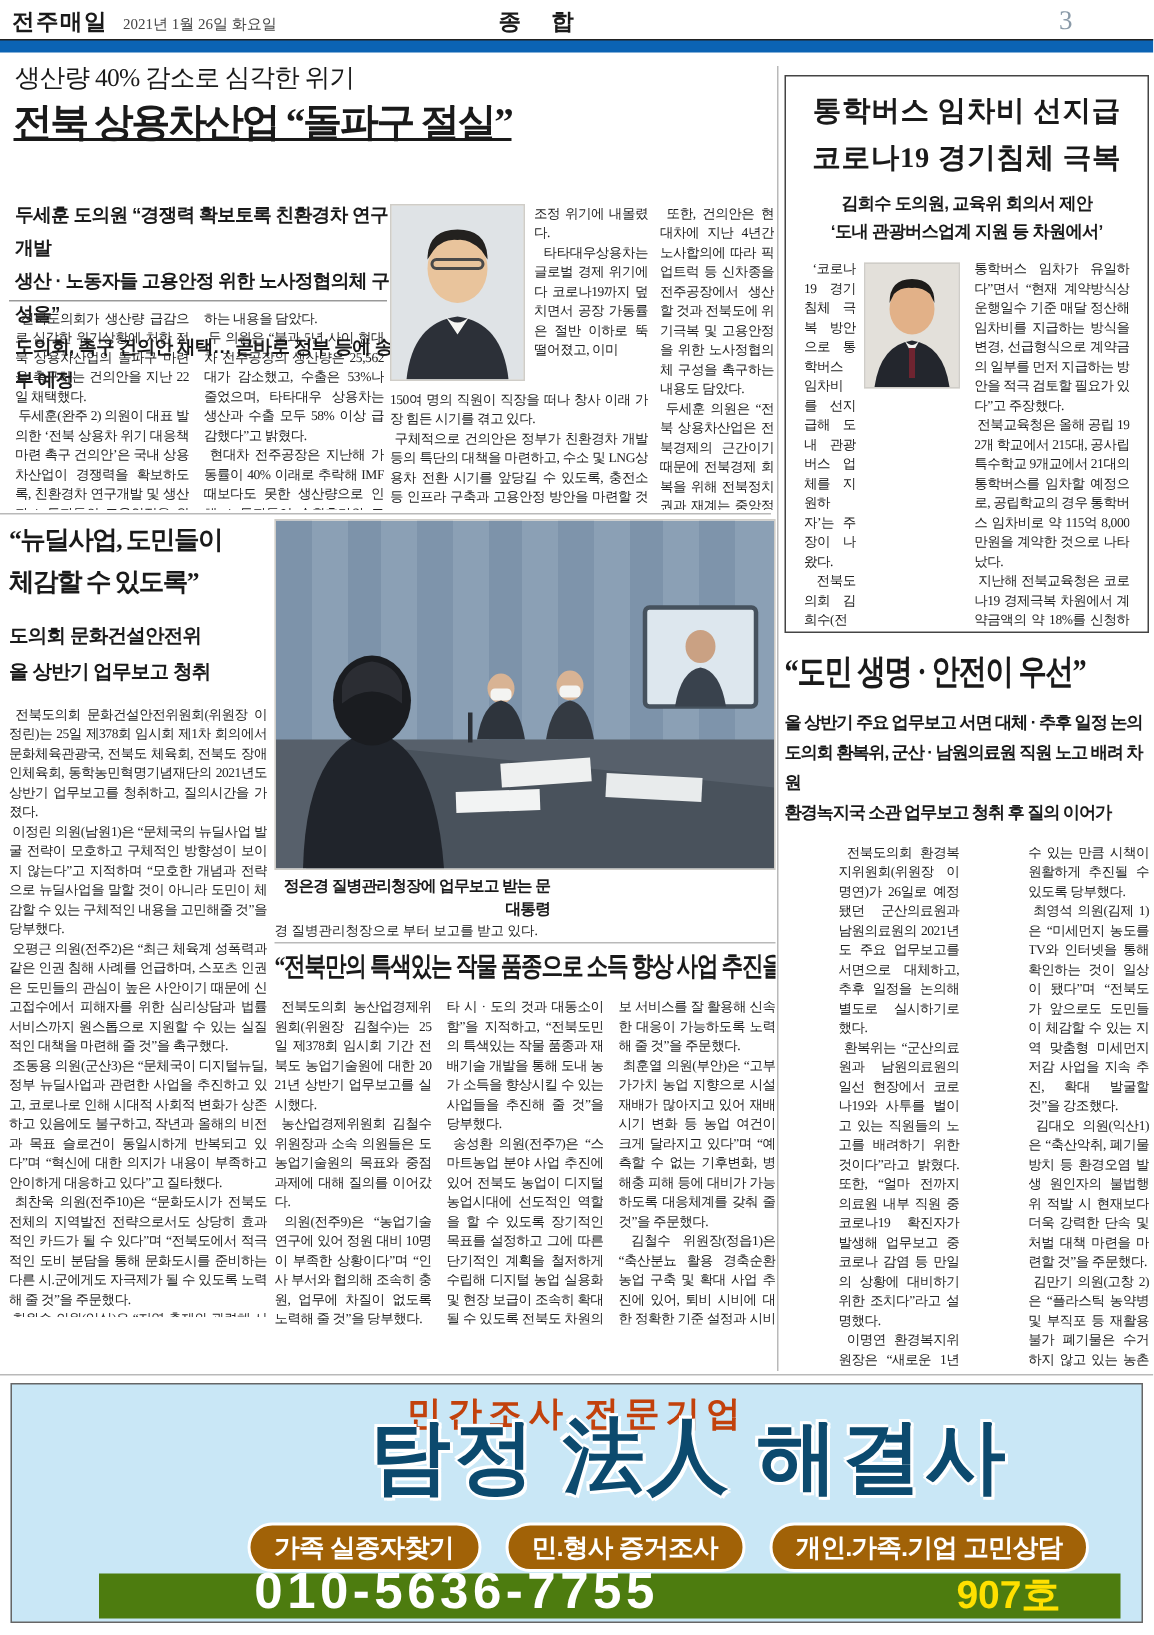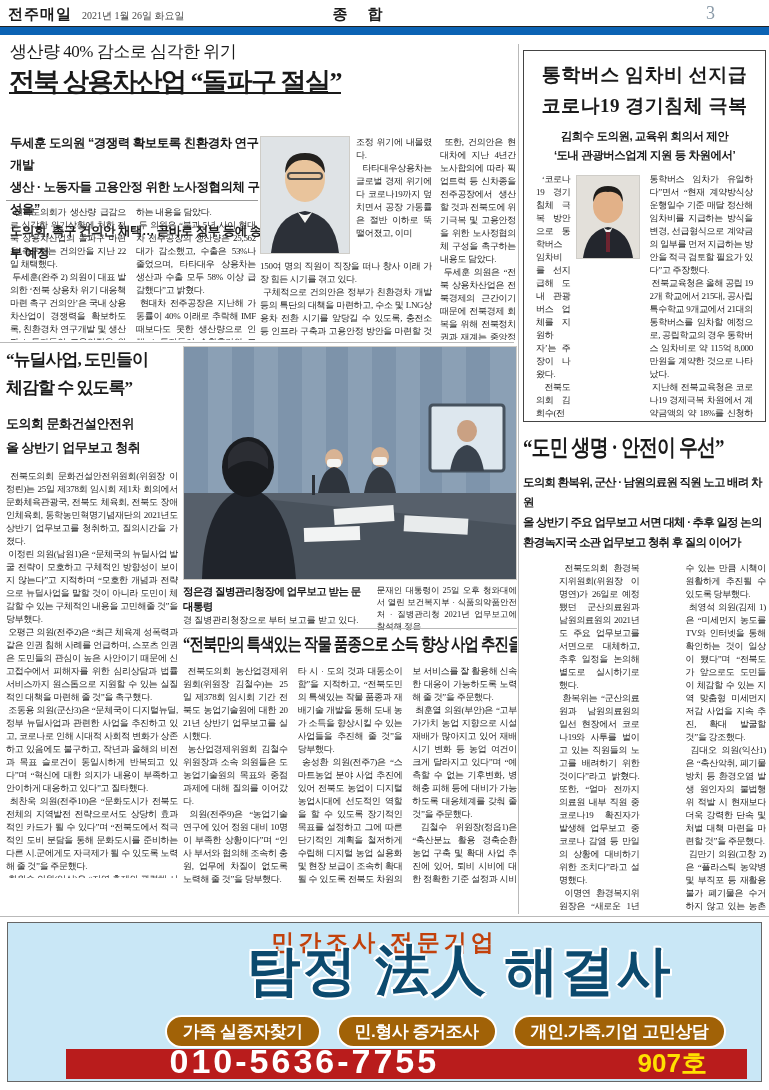--- a/index.html
+++ b/index.html
@@ -43,21 +43,21 @@
   #nd-art .hl{font-size:17px;font-weight:bold;line-height:28px;letter-spacing:-1px;}
   #nd-art .sub{margin-top:10px;font-family:"Liberation Sans",sans-serif;font-size:13px;
         font-weight:bold;line-height:24px;letter-spacing:-0.5px;}
   #nd-art .body{margin-top:10px;height:408px;}
   
   #photo-news{position:absolute;left:183px;top:346px;width:334px;height:280px;}
   #pn-img{width:334px;height:234px;}
   #pn-cap{display:flex;gap:10px;margin-top:4px;}
   #pn-cap .left{width:55%;}
   #pn-cap .left .b{font-family:"Liberation Sans",sans-serif;font-weight:bold;font-size:10.5px;
-        letter-spacing:-0.6px;line-height:15px;}
+        letter-spacing:-0.6px;line-height:15px;text-align:right;}
   #pn-cap .left .c2{font-size:9px;line-height:13px;color:#222;}
   #pn-cap .right{flex:1;font-size:8.5px;line-height:12px;color:#222;text-align:justify;word-break:break-all;}
   
   #cr-art{position:absolute;left:183px;top:632px;width:334px;height:284px;overflow:hidden;}
   #cr-art .hl{font-size:18px;font-weight:bold;white-space:nowrap;letter-spacing:-1px;
         transform:scaleX(0.80);transform-origin:left center;}
   #cr-art .sub{margin-top:7px;font-family:"Liberation Sans",sans-serif;font-size:12px;font-weight:bold;letter-spacing:-0.5px;}
   #cr-cols{display:flex;gap:10px;margin-top:9px;height:218px;}
   #cr-cols .c{flex:1;}
   
@@ -74,21 +74,21 @@
       font-family:"Liberation Sans",sans-serif;}
   #ad-logo{position:absolute;left:16px;top:6px;width:118px;height:118px;}
   #ad .tagline{position:absolute;left:0;right:0;top:4px;text-align:center;
       color:#c2410c;font-weight:bold;font-size:23px;letter-spacing:4px;}
   #ad .title{position:absolute;left:150px;right:0;top:12px;text-align:center;color:#0c4a6e;
       font-weight:900;font-size:54px;letter-spacing:2px;
       text-shadow:-2px 0 #fff,2px 0 #fff,0 -2px #fff,0 2px #fff,2px 2px #fff,-2px -2px #fff;}
   #ad .pills{position:absolute;left:130px;right:8px;top:92px;display:flex;gap:16px;justify-content:center;}
   #ad .pill{background:#a16207;color:#fff;font-weight:bold;font-size:17px;letter-spacing:-0.5px;
       padding:3px 16px;border-radius:18px;border:2px solid #fff;white-space:nowrap;}
-  #ad-bar{position:absolute;left:58px;right:14px;top:126px;height:30px;background:#b91c1c;}
+  #ad-bar{position:absolute;left:58px;right:14px;top:126px;height:30px;background:#4d7c0f;}
   #ad-bar .phone{position:absolute;left:0;width:70%;text-align:center;top:-7px;color:#fff;
       font-weight:900;font-size:34px;letter-spacing:3px;}
   #ad-bar .room{position:absolute;right:40px;top:-3px;color:#ffe000;font-weight:900;font-size:26px;}
 </style>
 </head>
 <body>
 
 <div id="page">
 
   <div id="hdr">
@@ -213,21 +213,20 @@
           <path d="M44 110 Q48 96 64 94 Q80 96 84 110 L84 122 Q74 114 64 114 Q54 114 44 122 Z" fill="#2b2d33"></path>
         </g>
         <rect x="128" y="128" width="3" height="20" fill="#2c3138"></rect>
       </svg>
     </div>
     <div id="pn-cap">
       <div class="left">
         <div class="b">정은경 질병관리청장에 업무보고 받는 문 대통령</div>
         <div class="c2">경 질병관리청장으로 부터 보고를 받고 있다.</div>
       </div>
-      <div class="right">문재인 대통령이 25일 오후 청와대에서 열린 보건복지부 · 식품의약품안전처 · 질병관리청 2021년 업무보고에 참석해 정은</div>
     </div>
   </div>
 
   <div id="cr-art">
     <div class="hl">“전북만의 특색있는 작물 품종으로 소득 향상 사업 추진을”</div>
     <div id="cr-cols">
       <div class="c coltext"> 전북도의회 농산업경제위원회(위원장 김철수)는 25일 제378회 임시회 기간 전북도 농업기술원에 대한 2021년 상반기 업무보고를 실시했다.
  농산업경제위원회 김철수 위원장과 소속 의원들은 도 농업기술원의 목표와 중점과제에 대해 질의를 이어갔다.
  의원(전주9)은 “농업기술 연구에 있어 정원 대비 10명이 부족한 상황이다”며 “인사 부서와 협의해 조속히 충원, 업무에 차질이 없도록 노력해 줄 것”을 당부했다.
  의원(전주1)은 “2021년 주요 업무보고의 비전, 전략목표 등이</div>
@@ -236,22 +235,22 @@
  나인권 의원(김제2)은 “최근 도내 농업 분야에 적은 피해가 발생했는데, 기후변화에도 기상재해 대응 조기경</div>
       <div class="c coltext">보 서비스를 잘 활용해 신속한 대응이 가능하도록 노력해 줄 것”을 주문했다.
  최훈열 의원(부안)은 “고부가가치 농업 지향으로 시설재배가 많아지고 있어 재배 시기 변화 등 농업 여건이 크게 달라지고 있다”며 “예측할 수 없는 기후변화, 병해충 피해 등에 대비가 가능하도록 대응체계를 갖춰 줄 것”을 주문했다.
  김철수 위원장(정읍1)은 “축산분뇨 활용 경축순환 농업 구축 및 확대 사업 추진에 있어, 퇴비 시비에 대한 정확한 기준 설정과 시비시기 등에 대한 데이터베이스를 구축하고 활용해 농민들에게 적정한 가축분 퇴비가 보급될 수 있도록 노력해 줄 것”을 주문했다.  /유호상 기자</div>
     </div>
   </div>
 
   <div id="sf-art">
     <div class="hl">“도민 생명 · 안전이 우선”</div>
     <div class="subs">
+      <div>올 상반기 주요 업무보고 서면 대체 · 추후 일정 논의</div>
       <div>도의회 환복위, 군산 · 남원의료원 직원 노고 배려 차원</div>
-      <div>올 상반기 주요 업무보고 서면 대체 · 추후 일정 논의</div>
       <div>환경녹지국 소관 업무보고 청취 후 질의 이어가</div>
     </div>
     <div id="sf-cols">
       <div class="c coltext"> 전북도의회 환경복지위원회(위원장 이명연)가 26일로 예정됐던 군산의료원과 남원의료원의 2021년도 주요 업무보고를 서면으로 대체하고, 추후 일정을 논의해 별도로 실시하기로 했다.
  환복위는 “군산의료원과 남원의료원의 일선 현장에서 코로나19와 사투를 벌이고 있는 직원들의 노고를 배려하기 위한 것이다”라고 밝혔다. 또한, “얼마 전까지 의료원 내부 직원 중 코로나19 확진자가 발생해 업무보고 중 코로나 감염 등 만일의 상황에 대비하기 위한 조치다”라고 설명했다.
  이명연 환경복지위원장은 “새로운 1년을 시작하면서 한 해 동안의 업무계획에 대해 신중하고 치밀하게 논의하는 것이 중요하다”며 “하지만, 현재는 도민의 생명과 안전이 우선이라는 방침에서의 결정이다”고 밝혔다.
  아울러, 이명연 위원장은 “코로나19 재확산으로 도민 모두가 어려움을 겪고 있는 상황에 일선에서 고군분투하는 의료원 직원들 노고에 감사드린다”며 “코로나19 확산세가 진정되는 대로 일정을 다시 정해 업무보고 청취를 실시할 것이다”고 말했다.
  한편, 이날 환복위는 환경녹지국 소관 업무보고 청취 후 질의를 가졌다.
  이병철 의원(전주 5)은 ‘전기이륜차 보급 확대’에 대한 보급대상을 묻고, 미세먼지 저감에 대한 대책 및 여름철 공동주택 소음공해에 대한 대책이 될</div>
       <div class="c coltext">수 있는 만큼 시책이 원활하게 추진될 수 있도록 당부했다.

